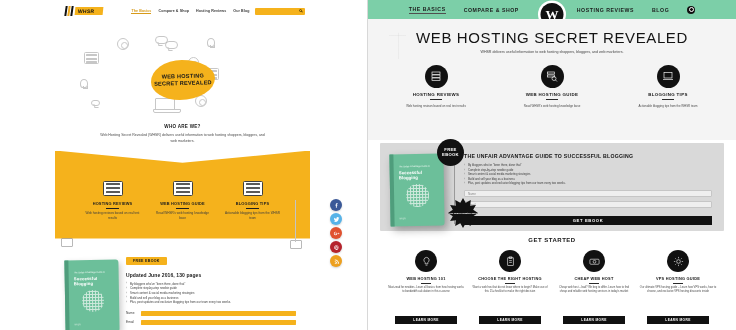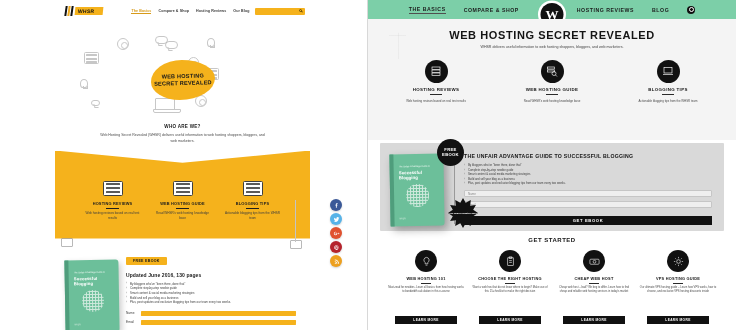--- a/index.html
+++ b/index.html
@@ -153,21 +153,21 @@
   }
   .rp-searchicon:after{content:"";width:3.2px;height:3.2px;border:.8px solid #fff;border-radius:50%;}
 
   .rp-hero {
     position:relative; height:121px; background:#f4f4f4; padding-top:10px; text-align:center;
     background-image:
       radial-gradient(circle at 8% 22%, transparent 13px, #f4f4f4 13.2px),
       repeating-linear-gradient(0deg, rgba(0,0,0,.035) 0 1px, transparent 1px 26px),
       repeating-linear-gradient(90deg, rgba(0,0,0,.035) 0 1px, transparent 1px 30px);
   }
-  .rp-hero h1 { font-size:11px; font-weight:700; letter-spacing:.6px; color:#141414; font-stretch:condensed;}
+  .rp-hero h1 { font-size:15px; font-weight:400; letter-spacing:.6px; color:#141414; font-stretch:condensed;}
   .rp-hero p { font-size:3.6px; line-height:1.6; color:#444; margin-top:4px; }
   .rp-cards { display:flex; justify-content:center; gap:44px; margin-top:9px; }
   .rp-card { width:72px; text-align:center; }
   .rp-card .circ {
     width:23px;height:23px;border-radius:50%;background:#111;margin:0 auto 4px;
     display:flex;align-items:center;justify-content:center;
   }
   .rp-card .circ svg{width:12px;height:12px;fill:none;stroke:#fff;stroke-width:1.3;}
   .rp-card h3 { font-size:4.4px;font-weight:900;letter-spacing:.35px;color:#141414;font-stretch:condensed;}
   .rp-card .rule{width:12px;height:.8px;background:#2a2a2a;margin:2px auto;}

